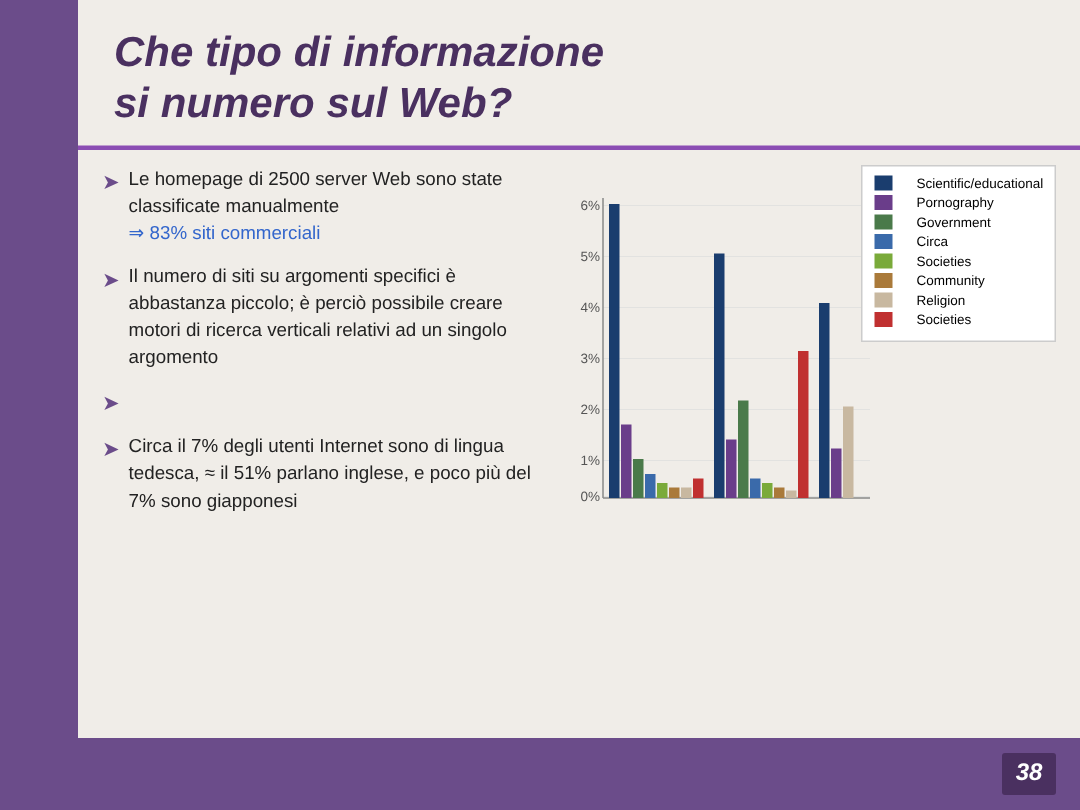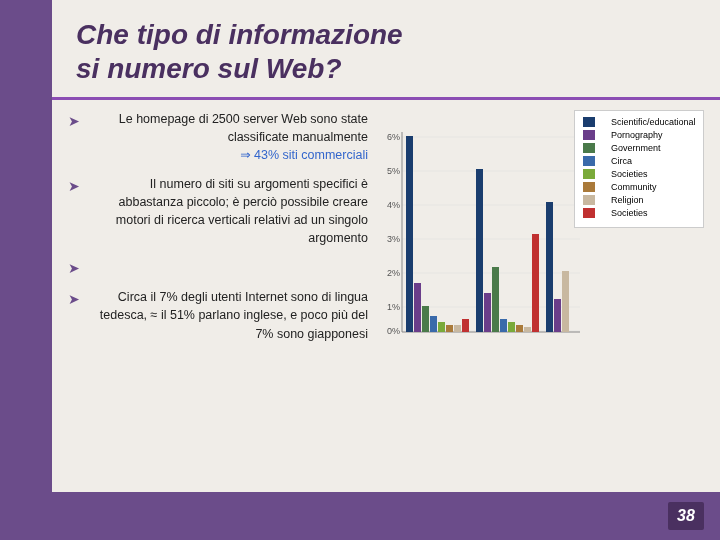--- a/index.html
+++ b/index.html
@@ -100,21 +100,20 @@
 
     .bullet-arrow {
       color: #6b4c8a;
       font-size: 14px;
       flex-shrink: 0;
       margin-top: 1px;
     }
 
     .bullet-text {
       flex: 1;
-      text-align: right;
     }
 
     .highlight {
       color: #3366cc;
       font-weight: normal;
     }
 
     
     .chart-area {
       flex: 1;
@@ -168,21 +167,21 @@
   </div>
 
   <div class="body-area">
 
     <div class="bullet-list">
 
       <div class="bullet-item">
         <span class="bullet-arrow">➤</span>
         <span class="bullet-text">
           Le homepage di 2500 server Web sono state classificate manualmente<br>
-          <span class="highlight">⇒ 43% siti commerciali</span>
+          <span class="highlight">⇒ 83% siti commerciali</span>
         </span>
       </div>
 
       <div class="bullet-item">
         <span class="bullet-arrow">➤</span>
         <span class="bullet-text">
           Il numero di siti su argomenti specifici è abbastanza piccolo; è perciò possibile creare motori di ricerca verticali relativi ad un singolo argomento
         </span>
       </div>
 

